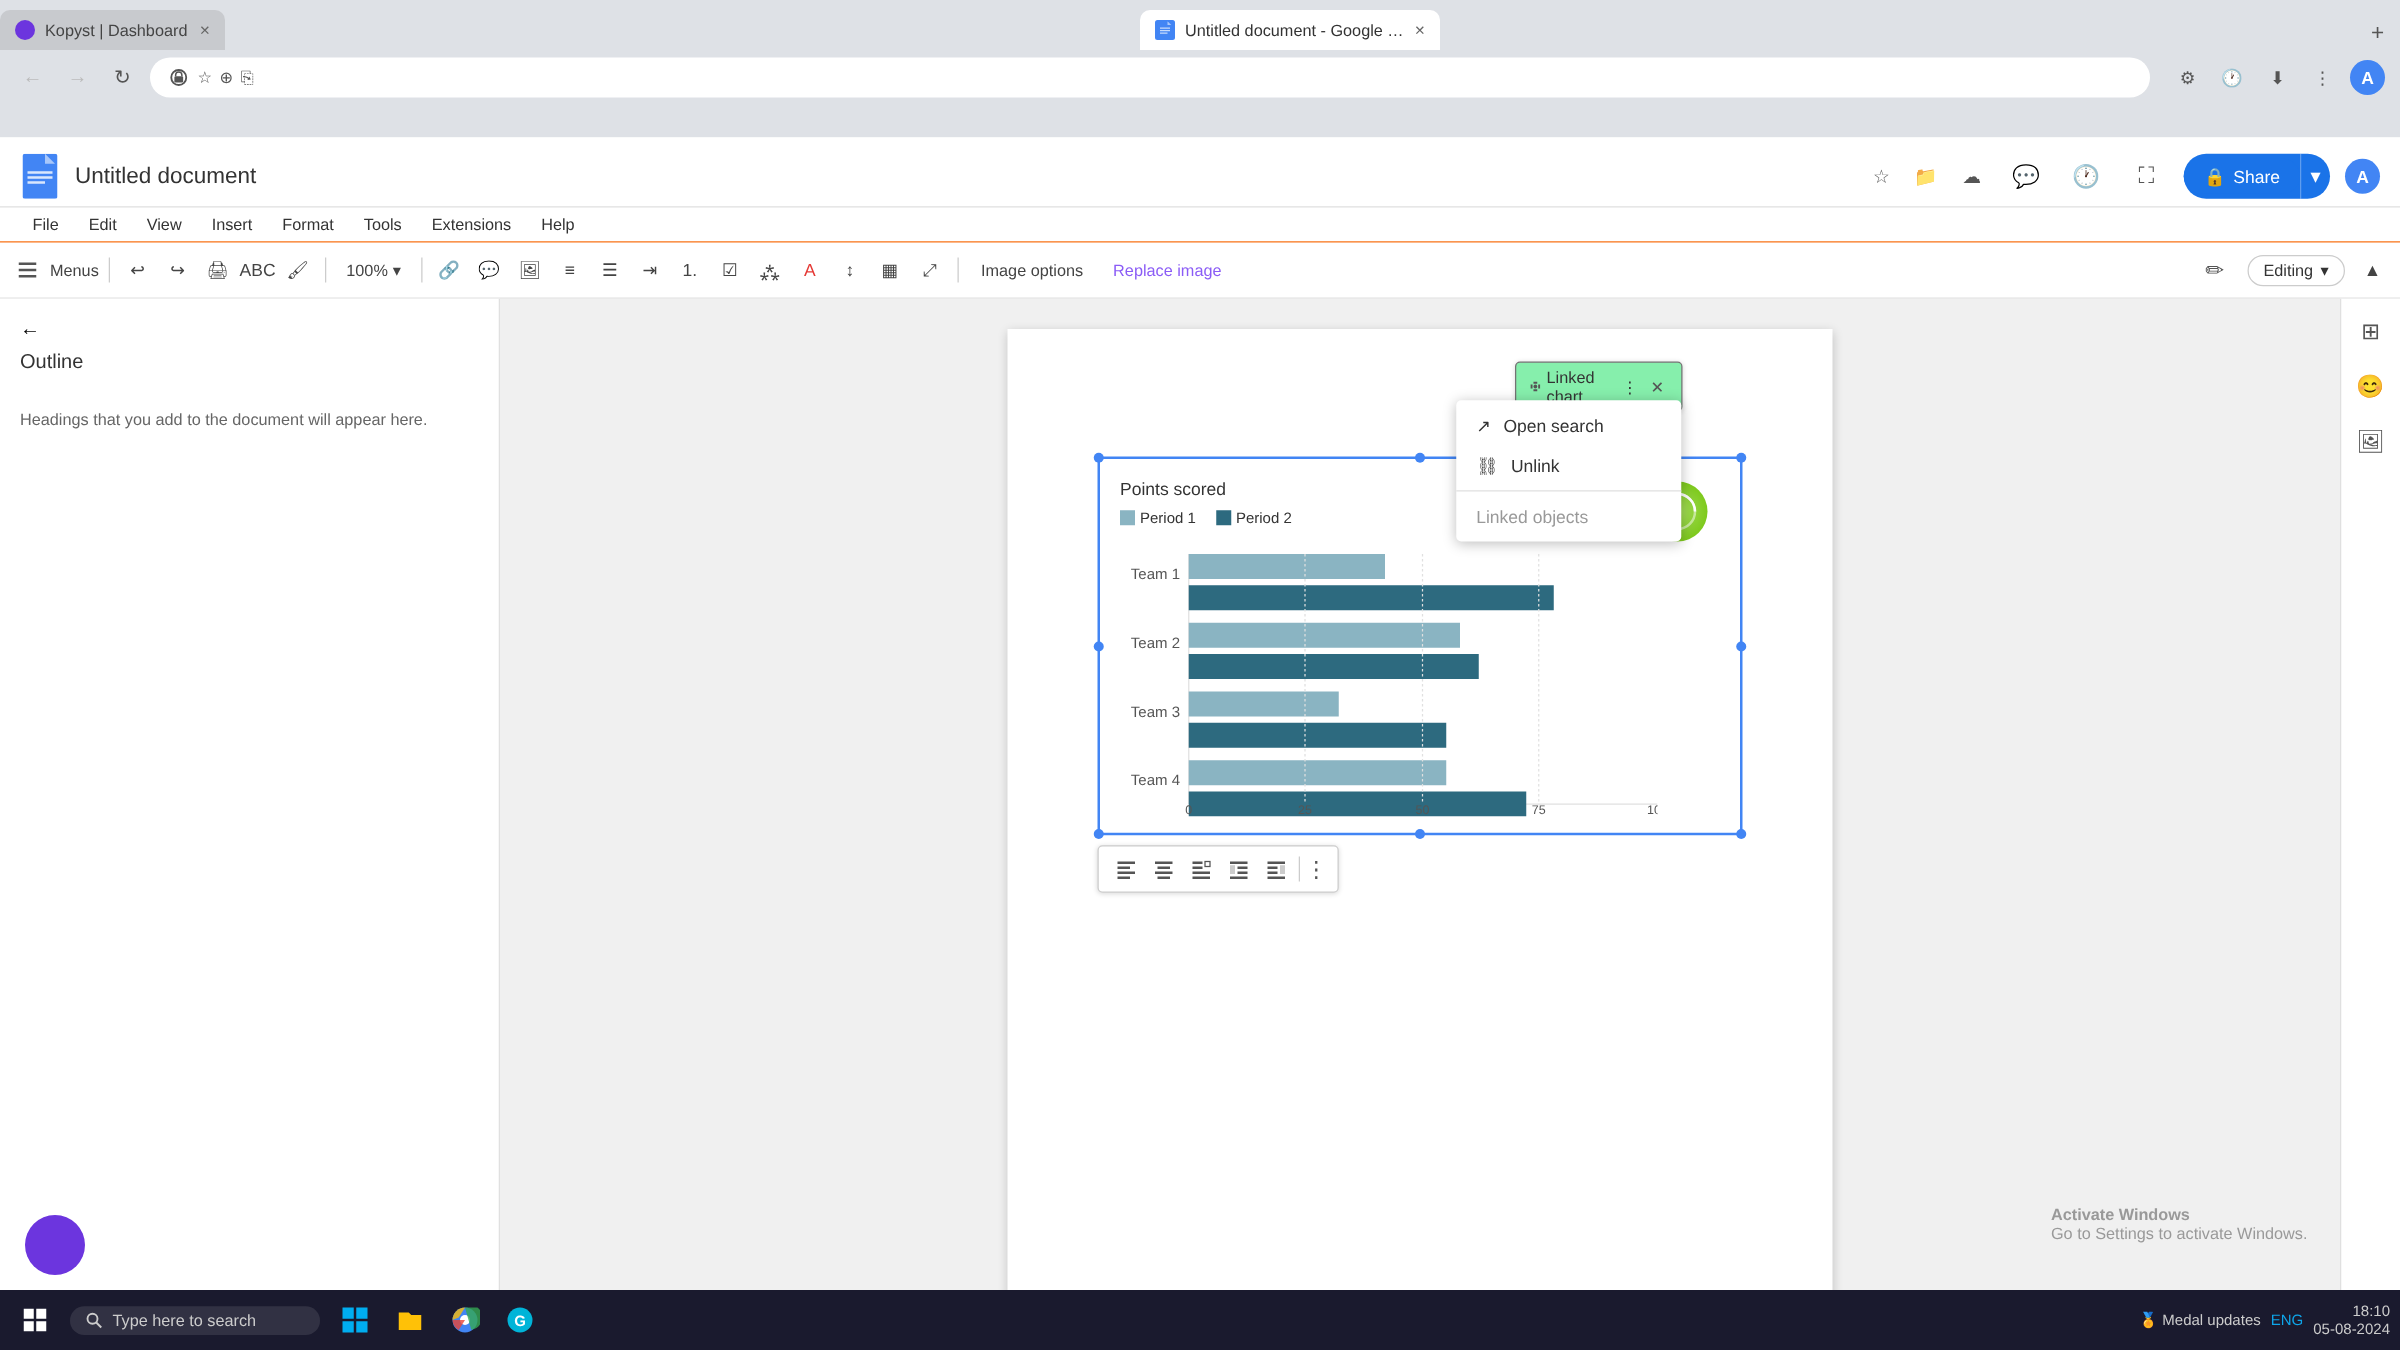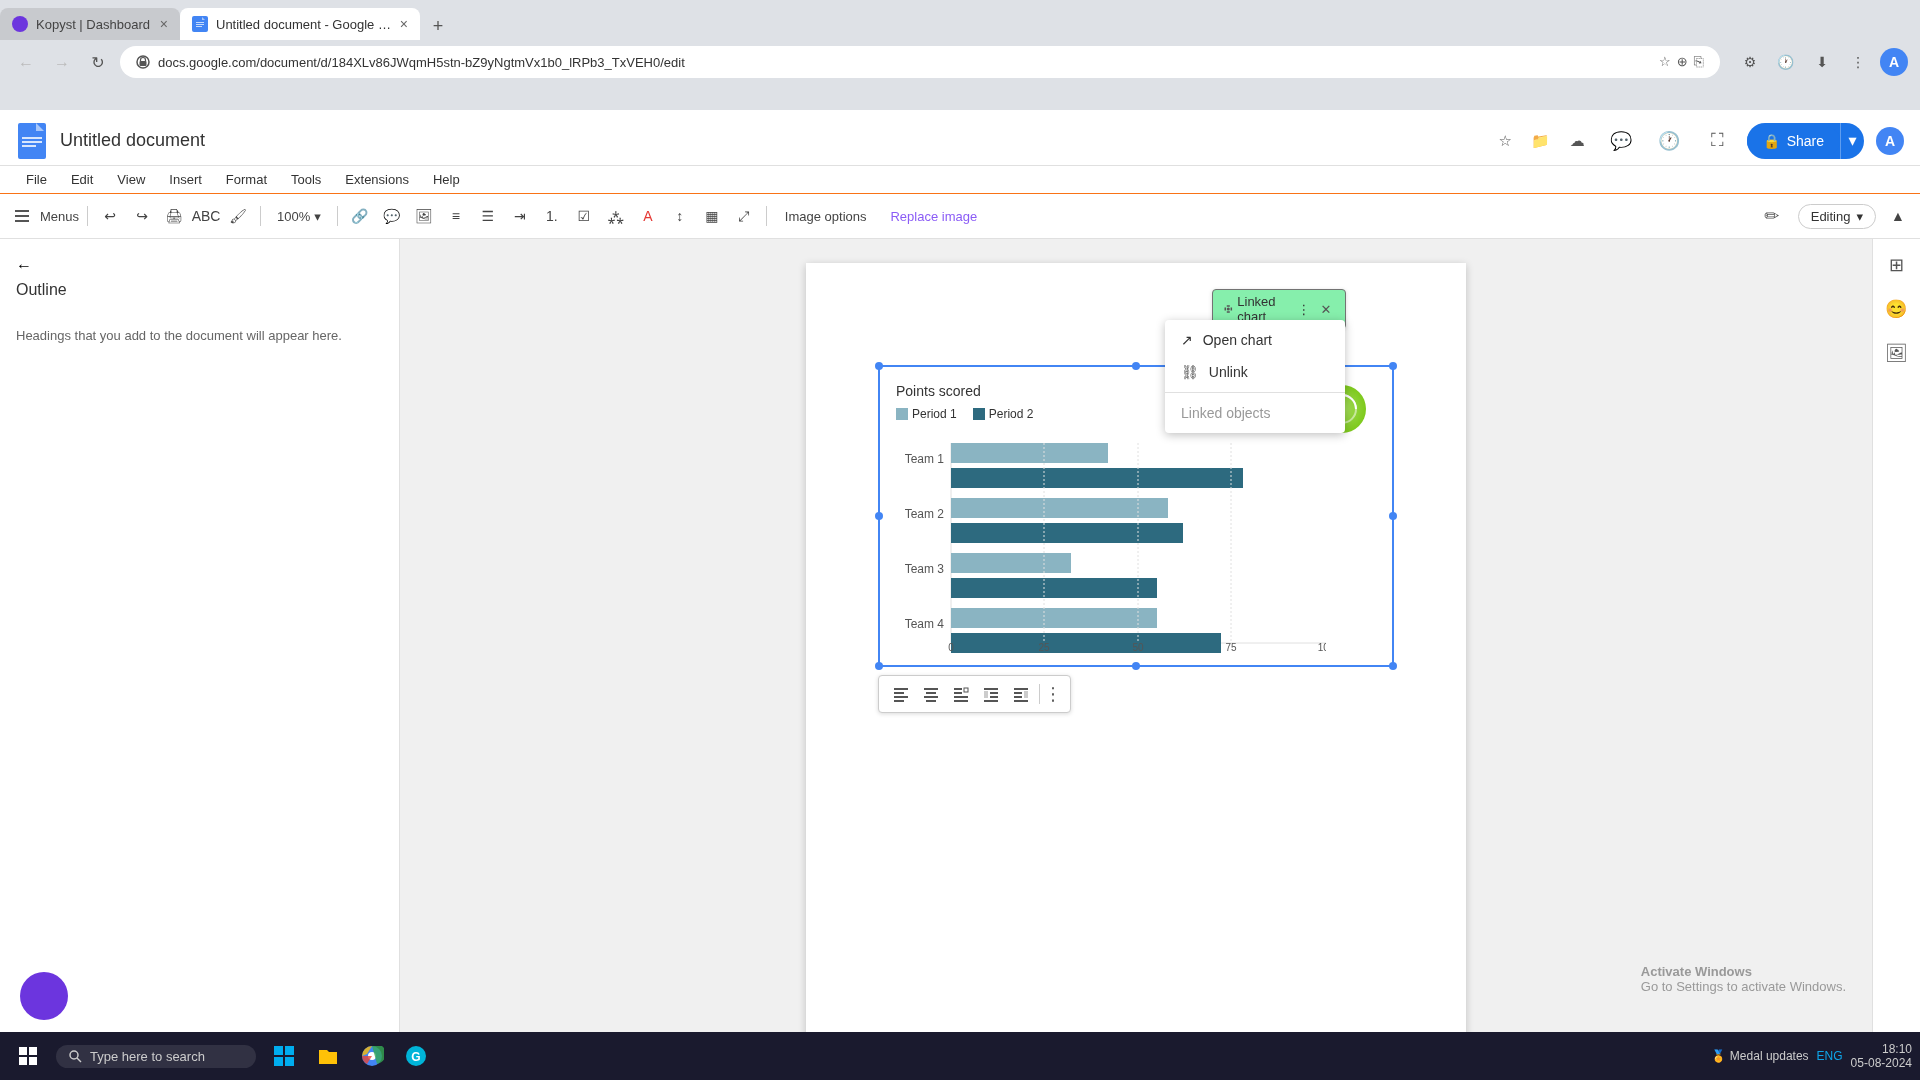--- a/index.html
+++ b/index.html
@@ -1,20 +1,20 @@
 <!DOCTYPE html>
 <html><head>
   <meta charset="utf-8">
   <style>
     * { margin: 0; padding: 0; box-sizing: border-box; }
     body { width: 1920px; height: 1080px; overflow: hidden; font-family: Arial, sans-serif; background: #f0f0f0; }
 
     
     .browser-chrome { background: #dee1e6; height: 110px; }
-    .browser-tabs { display: flex; align-items: flex-end; padding: 8px 0 0 0; height: 40px; background: #dee1e6; }
+    .browser-tabs { display: flex; align-items: flex-end; padding: 8px 0 0 0; height: 40px; background: #dee1e6; justify-content: space-between; }
     .tab { display: flex; align-items: center; padding: 0 12px; height: 32px; border-radius: 8px 8px 0 0; font-size: 13px; gap: 8px; cursor: pointer; min-width: 180px; max-width: 240px; }
     .tab.inactive { background: #c8cace; color: #444; }
     .tab.active { background: #fff; color: #333; }
     .tab-favicon { width: 16px; height: 16px; border-radius: 2px; flex-shrink: 0; }
     .tab-favicon.kopyst { background: #6c35de; border-radius: 50%; }
     .tab-favicon.gdoc { background: #4285f4; display: flex; align-items: center; justify-content: center; color: white; font-size: 9px; font-weight: bold; }
     .tab-label { flex: 1; overflow: hidden; text-overflow: ellipsis; white-space: nowrap; }
     .tab-close { color: #666; font-size: 14px; cursor: pointer; }
     .new-tab-btn { width: 28px; height: 28px; display: flex; align-items: center; justify-content: center; border-radius: 50%; font-size: 18px; color: #555; cursor: pointer; margin: 0 4px; }
 
@@ -147,21 +147,20 @@
   <div class="browser-addressbar">
     <div class="nav-btn disabled">←</div>
     <div class="nav-btn disabled">→</div>
     <div class="nav-btn">↻</div>
     <div class="address-bar">
       <svg width="14" height="14" viewBox="0 0 14 14">
           <circle cx="7" cy="7" r="6" fill="none" stroke="#555" stroke-width="1.5"></circle>
           <path d="M4.5 6V5a2.5 2.5 0 0 1 5 0v1" fill="none" stroke="#555" stroke-width="1.2"></path>
           <rect x="3.5" y="6" width="7" height="5" rx="1" fill="#555"></rect>
         </svg>
-      <span class="address-bar-url">docs.google.com/document/d/184XLv86JWqmH5stn-bZ9yNgtmVx1b0_lRPb3_TxVEH0/edit</span>
       <div class="address-bar-icons">
         <span>☆</span>
         <span>⊕</span>
         <span>⎘</span>
       </div>
     </div>
     <div class="browser-actions">
       <div class="browser-action-btn">⚙</div>
       <div class="browser-action-btn">🕐</div>
       <div class="browser-action-btn">⬇</div>
@@ -285,21 +284,21 @@
                   <path d="M5 2h4v2H5zM2 5h2v4H2zM10 5h2v4h-2zM5 10h4v2H5z" fill="#555"></path>
                   <circle cx="7" cy="7" r="2" fill="#555"></circle>
                 </svg>
               <span>Linked chart</span>
               <div class="linked-chart-menu-btn">⋮</div>
               <div class="linked-chart-close-btn">✕</div>
 
               <div class="dropdown-menu" style="position:absolute; top: 30px; right: 0; left: auto; min-width: 180px;">
                 <div class="dropdown-item">
                   <span>↗</span>
-                  <span>Open chart</span>
+                  <span>Open search</span>
                 </div>
                 <div class="dropdown-item">
                   <span>⛓</span>
                   <span>Unlink</span>
                 </div>
                 <div class="dropdown-divider"></div>
                 <div class="dropdown-linked">Linked objects</div>
               </div>
             </div>
 

